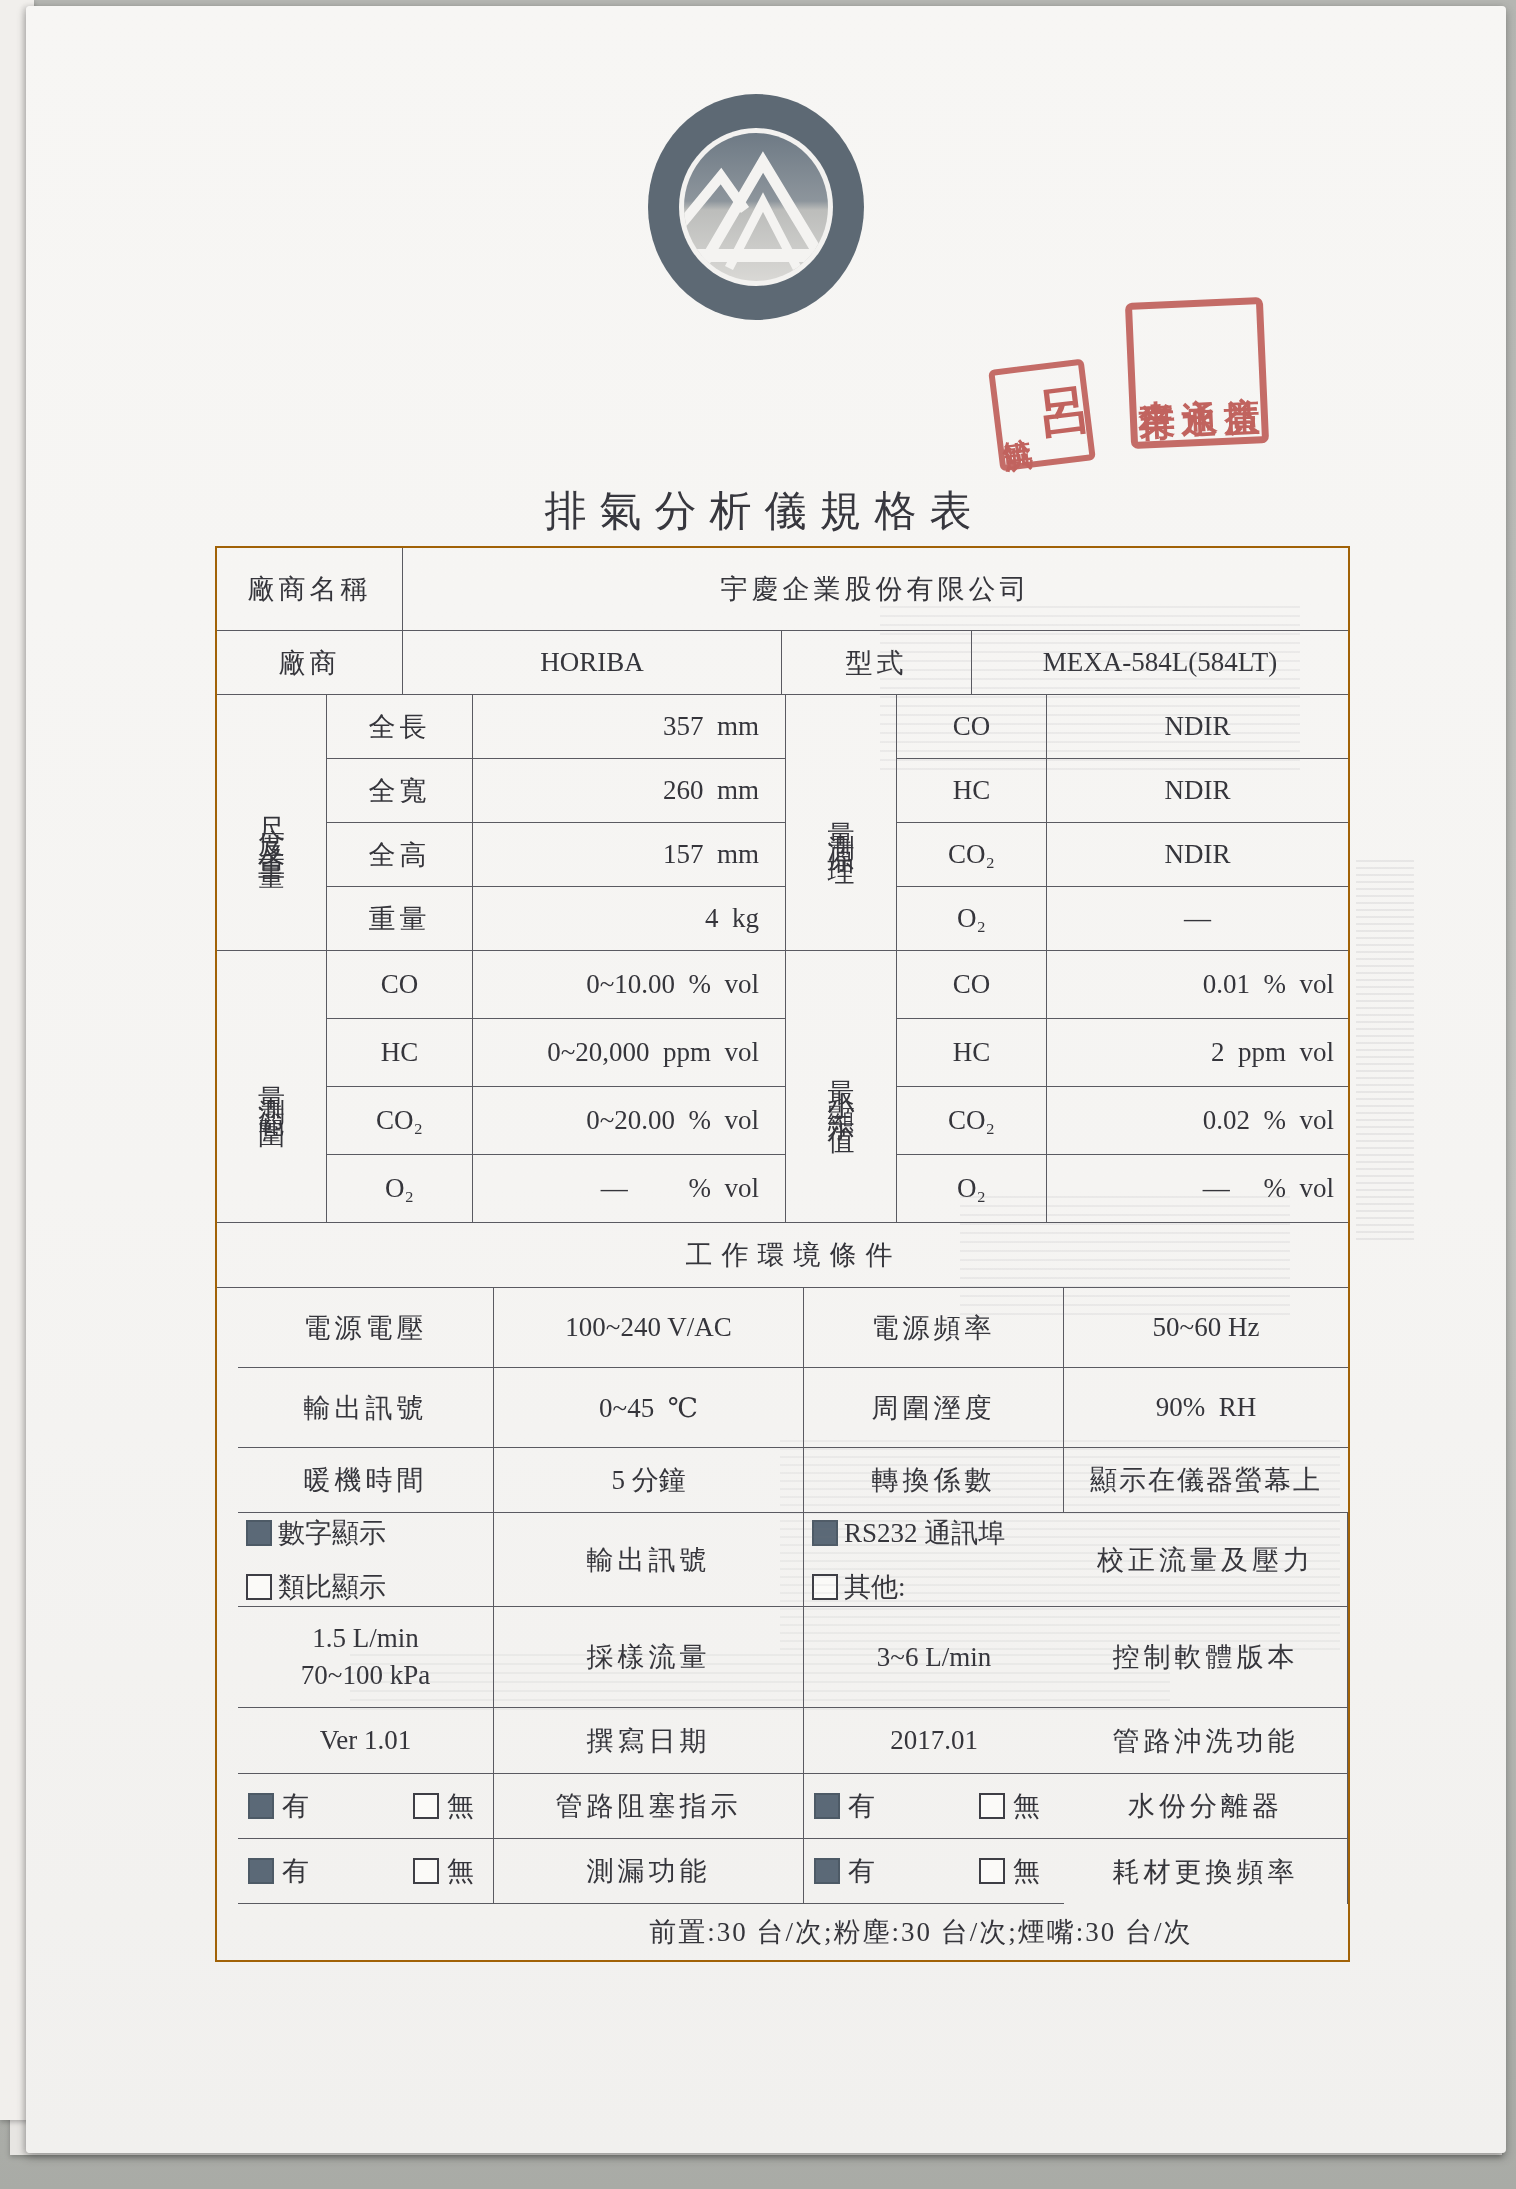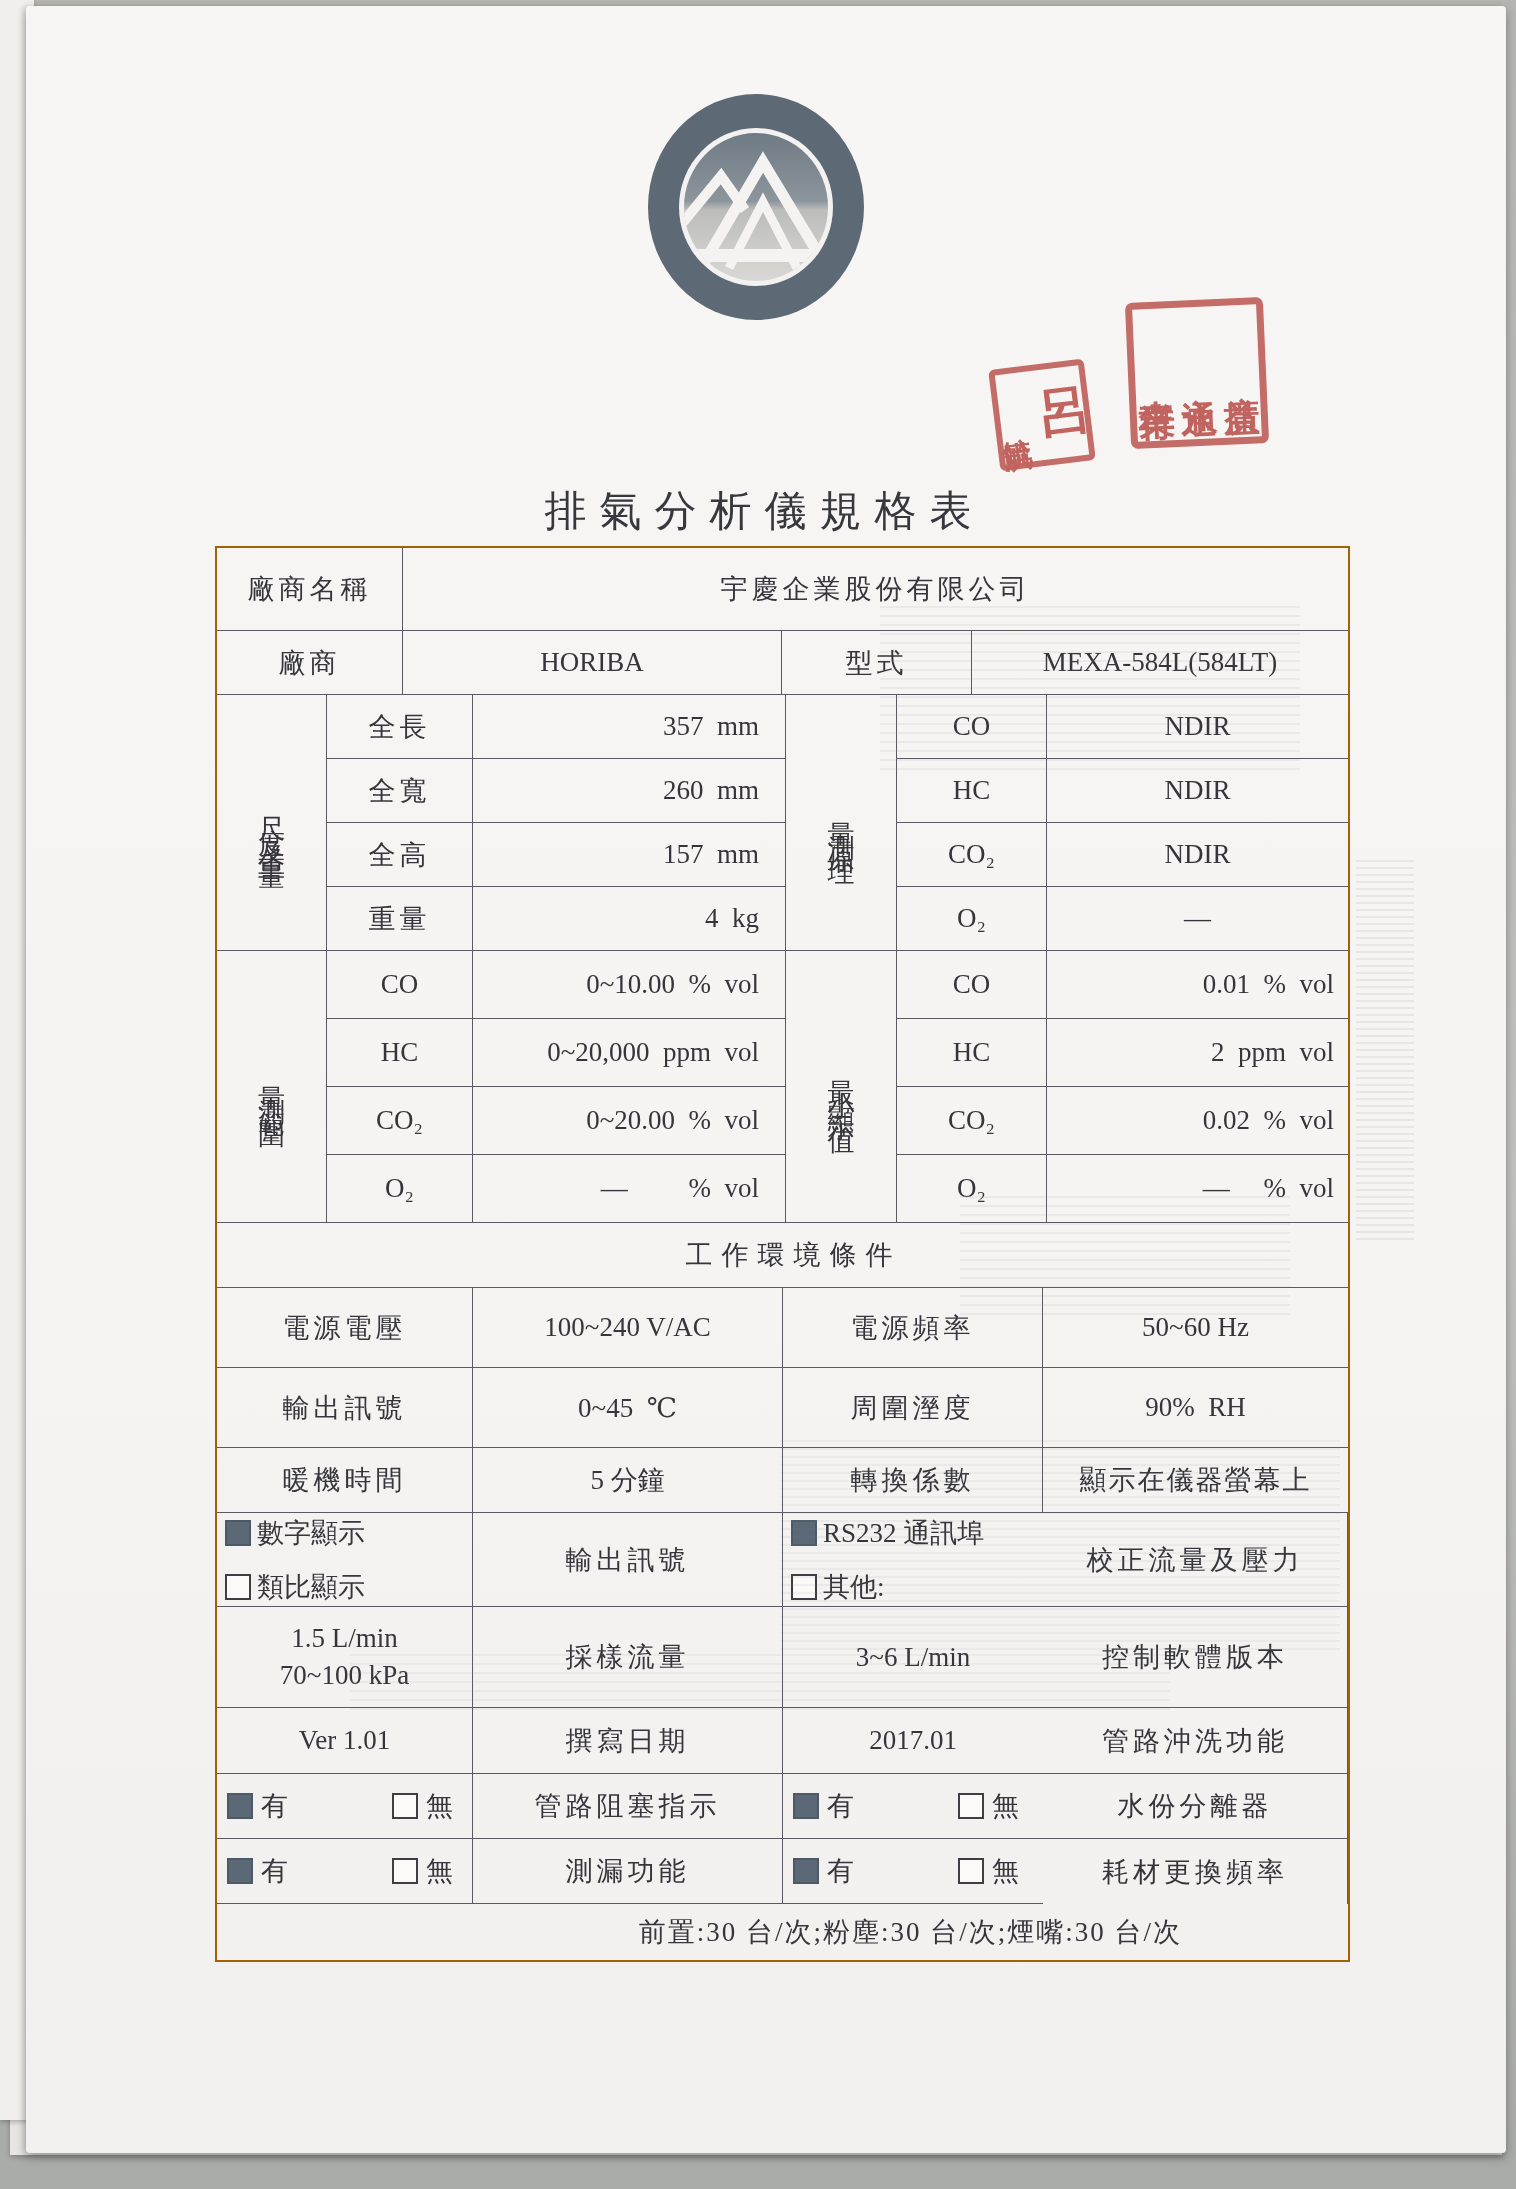--- a/index.html
+++ b/index.html
@@ -56,21 +56,21 @@
   .spec-table{
     position:absolute;left:215px;top:515px;width:1135px;
     border:2px solid #a16207;box-sizing:border-box;background:transparent;margin-top:31px;
   }
   .grid{display:grid;}
   .secA{grid-template-columns:186px 379px 190px 1fr;grid-template-rows:83px 64px;}
   .secB{grid-template-columns:110px 146px 313px 111px 150px 1fr;grid-template-rows:repeat(4,64px);}
   .secC{grid-template-columns:110px 146px 313px 111px 150px 1fr;grid-template-rows:repeat(4,68px);}
   .secD{grid-template-columns:1fr;grid-template-rows:65px;}
   .secE{grid-template-columns:256px 310px 260px 1fr;
-        grid-template-rows:80px 80px 65px 94px 101px 66px 65px 65px 56px;}
+        grid-template-rows:80px 80px 65px 94px 101px 66px 65px 65px 56px;padding-left:21px;}
   .c{
     border-right:1.5px solid #5a5a61;border-bottom:1.5px solid #5a5a61;
     display:flex;align-items:center;justify-content:center;
     font-size:27px;box-sizing:border-box;white-space:pre;
   }
   .nr{border-right:none;}
   .nb{border-bottom:none;}
   .lab{letter-spacing:4px;}
   .val-r{justify-content:flex-end;padding-right:26px;}
   .val-r.tight{padding-right:14px;}

